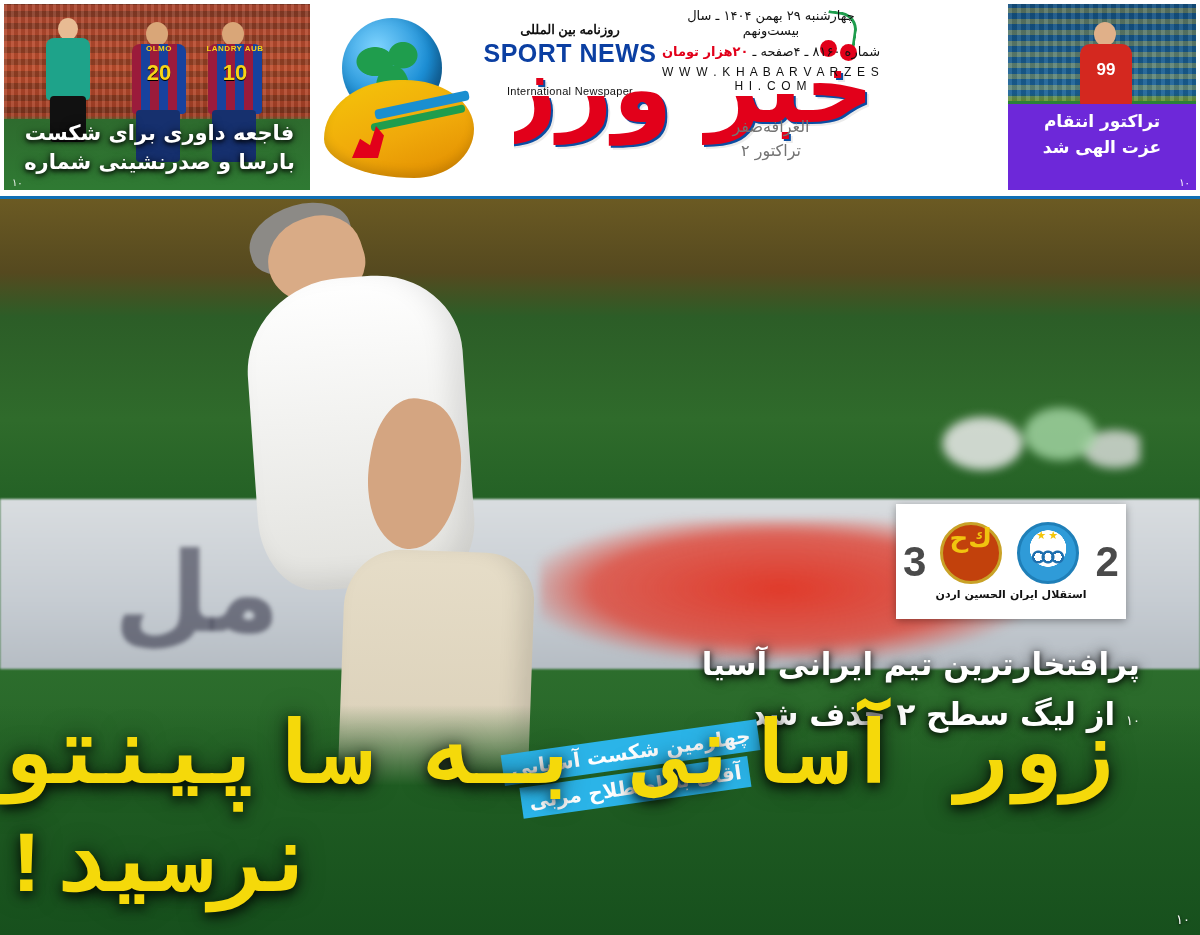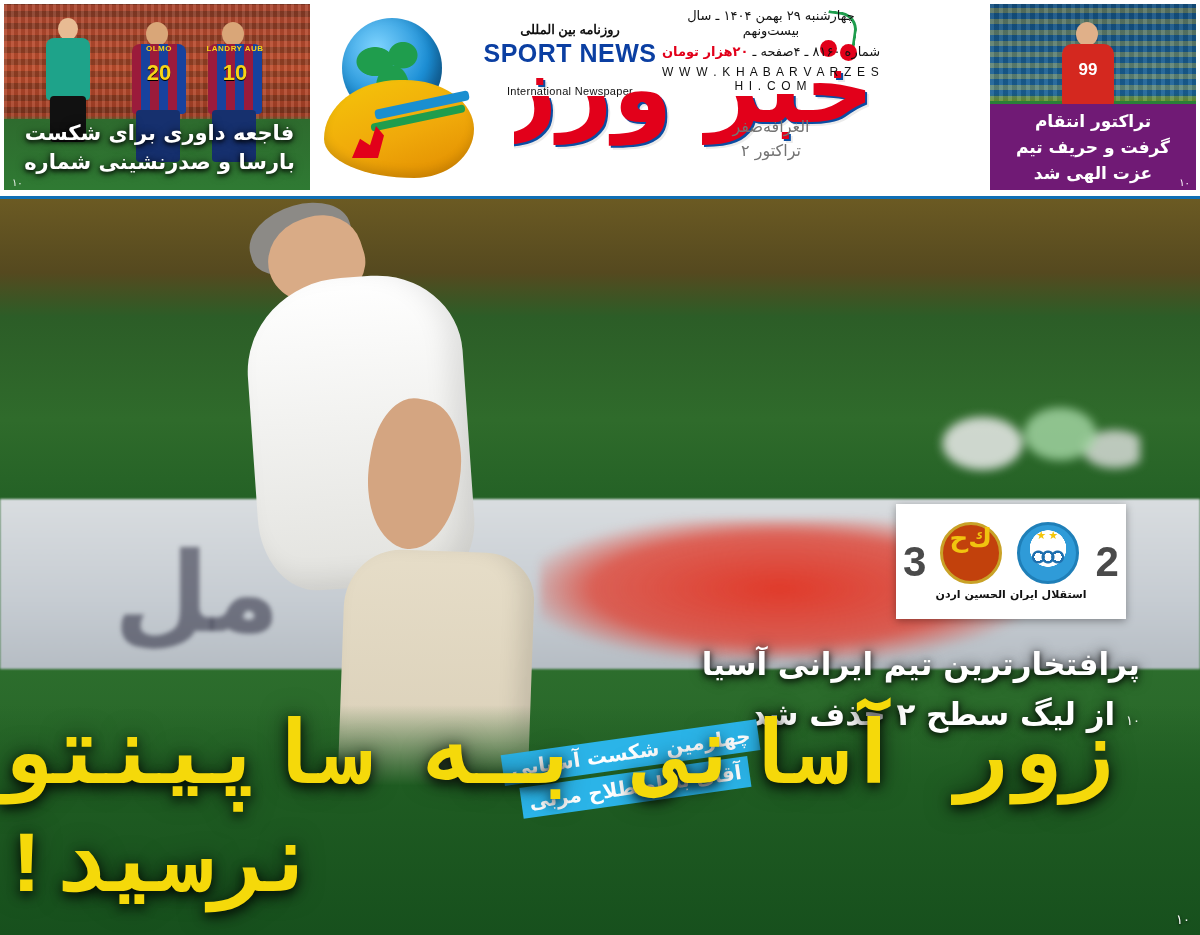--- a/index.html
+++ b/index.html
@@ -285,21 +285,21 @@
     margin-top: 22px;
     font-size: 16px;
     line-height: 1.5;
     color: #737373;
   }
 
   
   .teaser-right {
     position: absolute;
     top: 4px; right: 4px;
-    width: 206px; height: 186px;
+    width: 188px; height: 186px;
     overflow: hidden;
     background: #0a3d62;
   }
   .teaser-right .stadium {
     position: absolute; inset: 0;
     background: linear-gradient(180deg, #14507f 0%, #1d6fa8 48%, #2a7f38 52%, #36953f 100%);
   }
   .teaser-right .seats {
     position: absolute; top: 0; left: 0; right: 0; height: 52%;
     background:
@@ -340,21 +340,21 @@
   .tractor-player .ball {
     position: absolute; left: 6px; top: 128px;
     width: 26px; height: 26px; border-radius: 50%;
     background: radial-gradient(circle at 35% 30%, #fff 0 40%, #ddd 60%, #999 100%);
     box-shadow: 0 0 0 2px rgba(0,0,0,.15) inset;
   }
   .teaser-right .redbox {
     position: absolute;
     left: 0; right: 0; bottom: 0;
     height: 86px;
-    background: #701a75;
+    background: #6d28d9;
     color: #fff;
     direction: rtl;
     text-align: center;
     padding-top: 5px;
     box-sizing: border-box;
   }
   .teaser-right .redbox div {
     font-size: 17px;
     font-weight: bold;
     line-height: 1.52;
@@ -663,21 +663,20 @@
       <div class="tractor-player">
         <div class="head"></div>
         <div class="shirt"></div>
         <div class="num">99</div>
         <div class="shorts"></div>
         <div class="legs"></div>
         <div class="ball"></div>
       </div>
       <div class="redbox">
         <div>تراکتور انتقام</div>
-        <div>گرفت و حریف تیم</div>
         <div>عزت الهی شد</div>
       </div>
       <div class="pagenum">۱۰</div>
     </div>
   </div>
 
   <div class="main">
     <div class="bg"></div>
     <div class="board"></div>
     <div class="board-red"></div>

